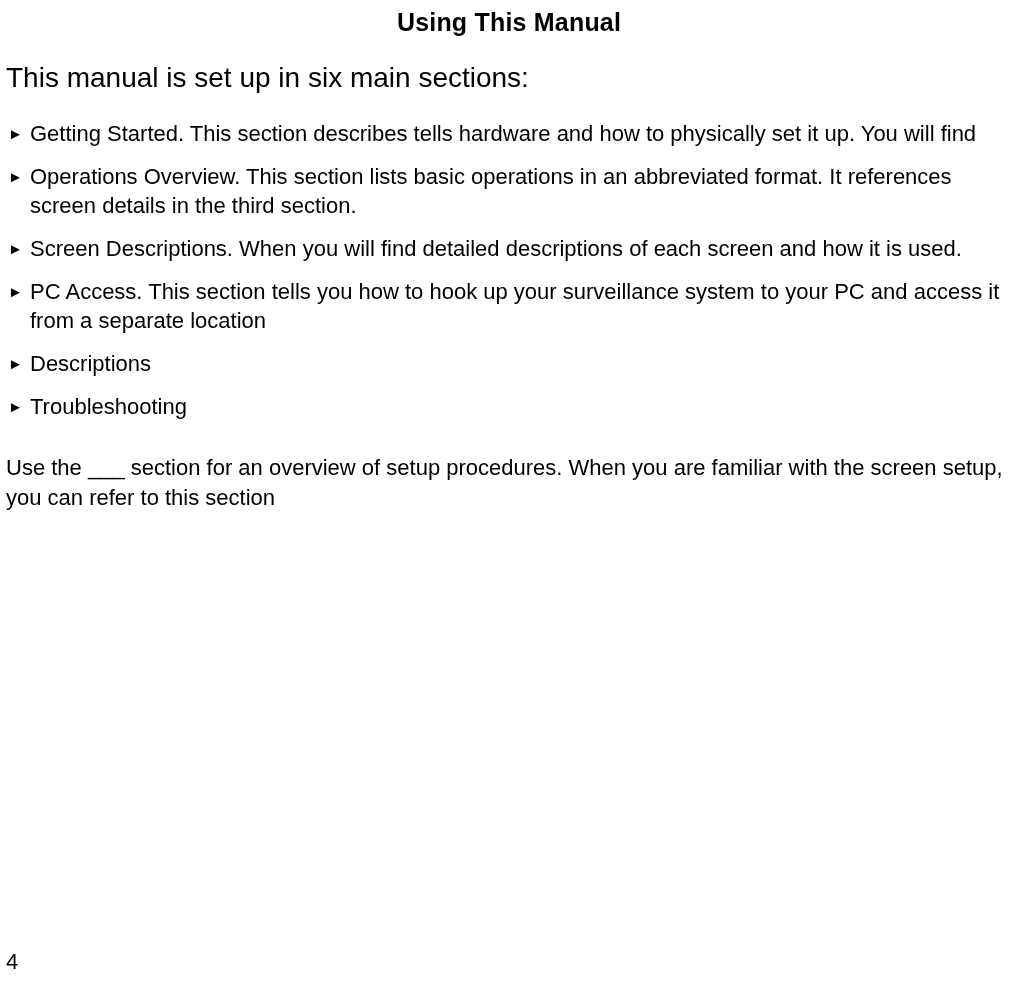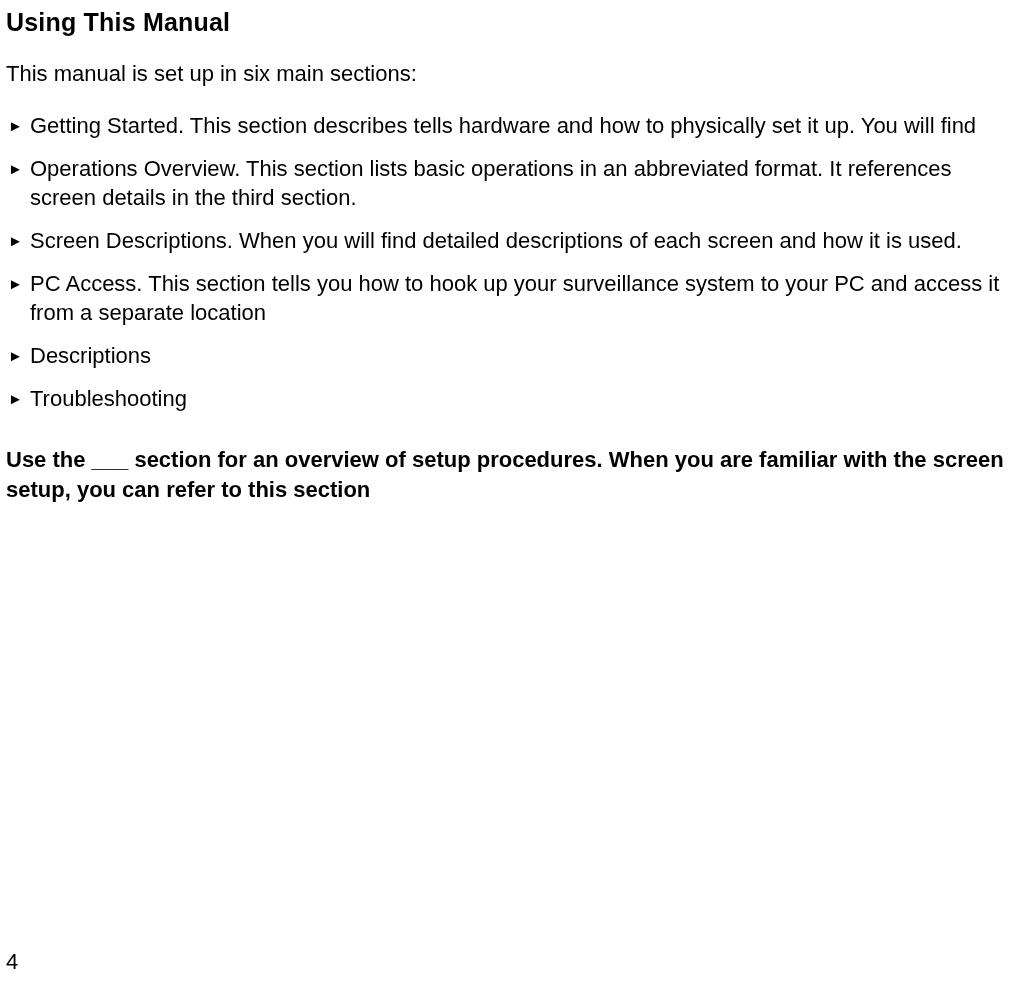--- a/index.html
+++ b/index.html
@@ -13,27 +13,28 @@
       color: #000000;
       width: 1018px;
       height: 993px;
       position: relative;
       padding: 0;
     }
     .page {
       padding: 8px 6px 0 6px;
     }
     .title {
+      text-align: center;
       font-weight: bold;
       font-size: 25px;
       margin-bottom: 22px;
       letter-spacing: 0.2px;
     }
     .intro {
-      font-size: 22px;
+      font-size: 28px;
       margin-bottom: 22px;
       line-height: 1.35;
     }
     .bullet-list {
       list-style: none;
       padding-left: 0;
     }
     .bullet-item {
       display: flex;
       align-items: flex-start;
@@ -49,21 +50,20 @@
       line-height: 29px;
       user-select: none;
     }
     .bullet-text {
       flex: 1 1 auto;
     }
     .closing {
       font-size: 22px;
       line-height: 1.35;
       margin-top: 32px;
-      font-weight: bold;
     }
     .page-number {
       position: absolute;
       left: 6px;
       bottom: 18px;
       font-size: 22px;
     }
   </style>
 </head>
 <body>

